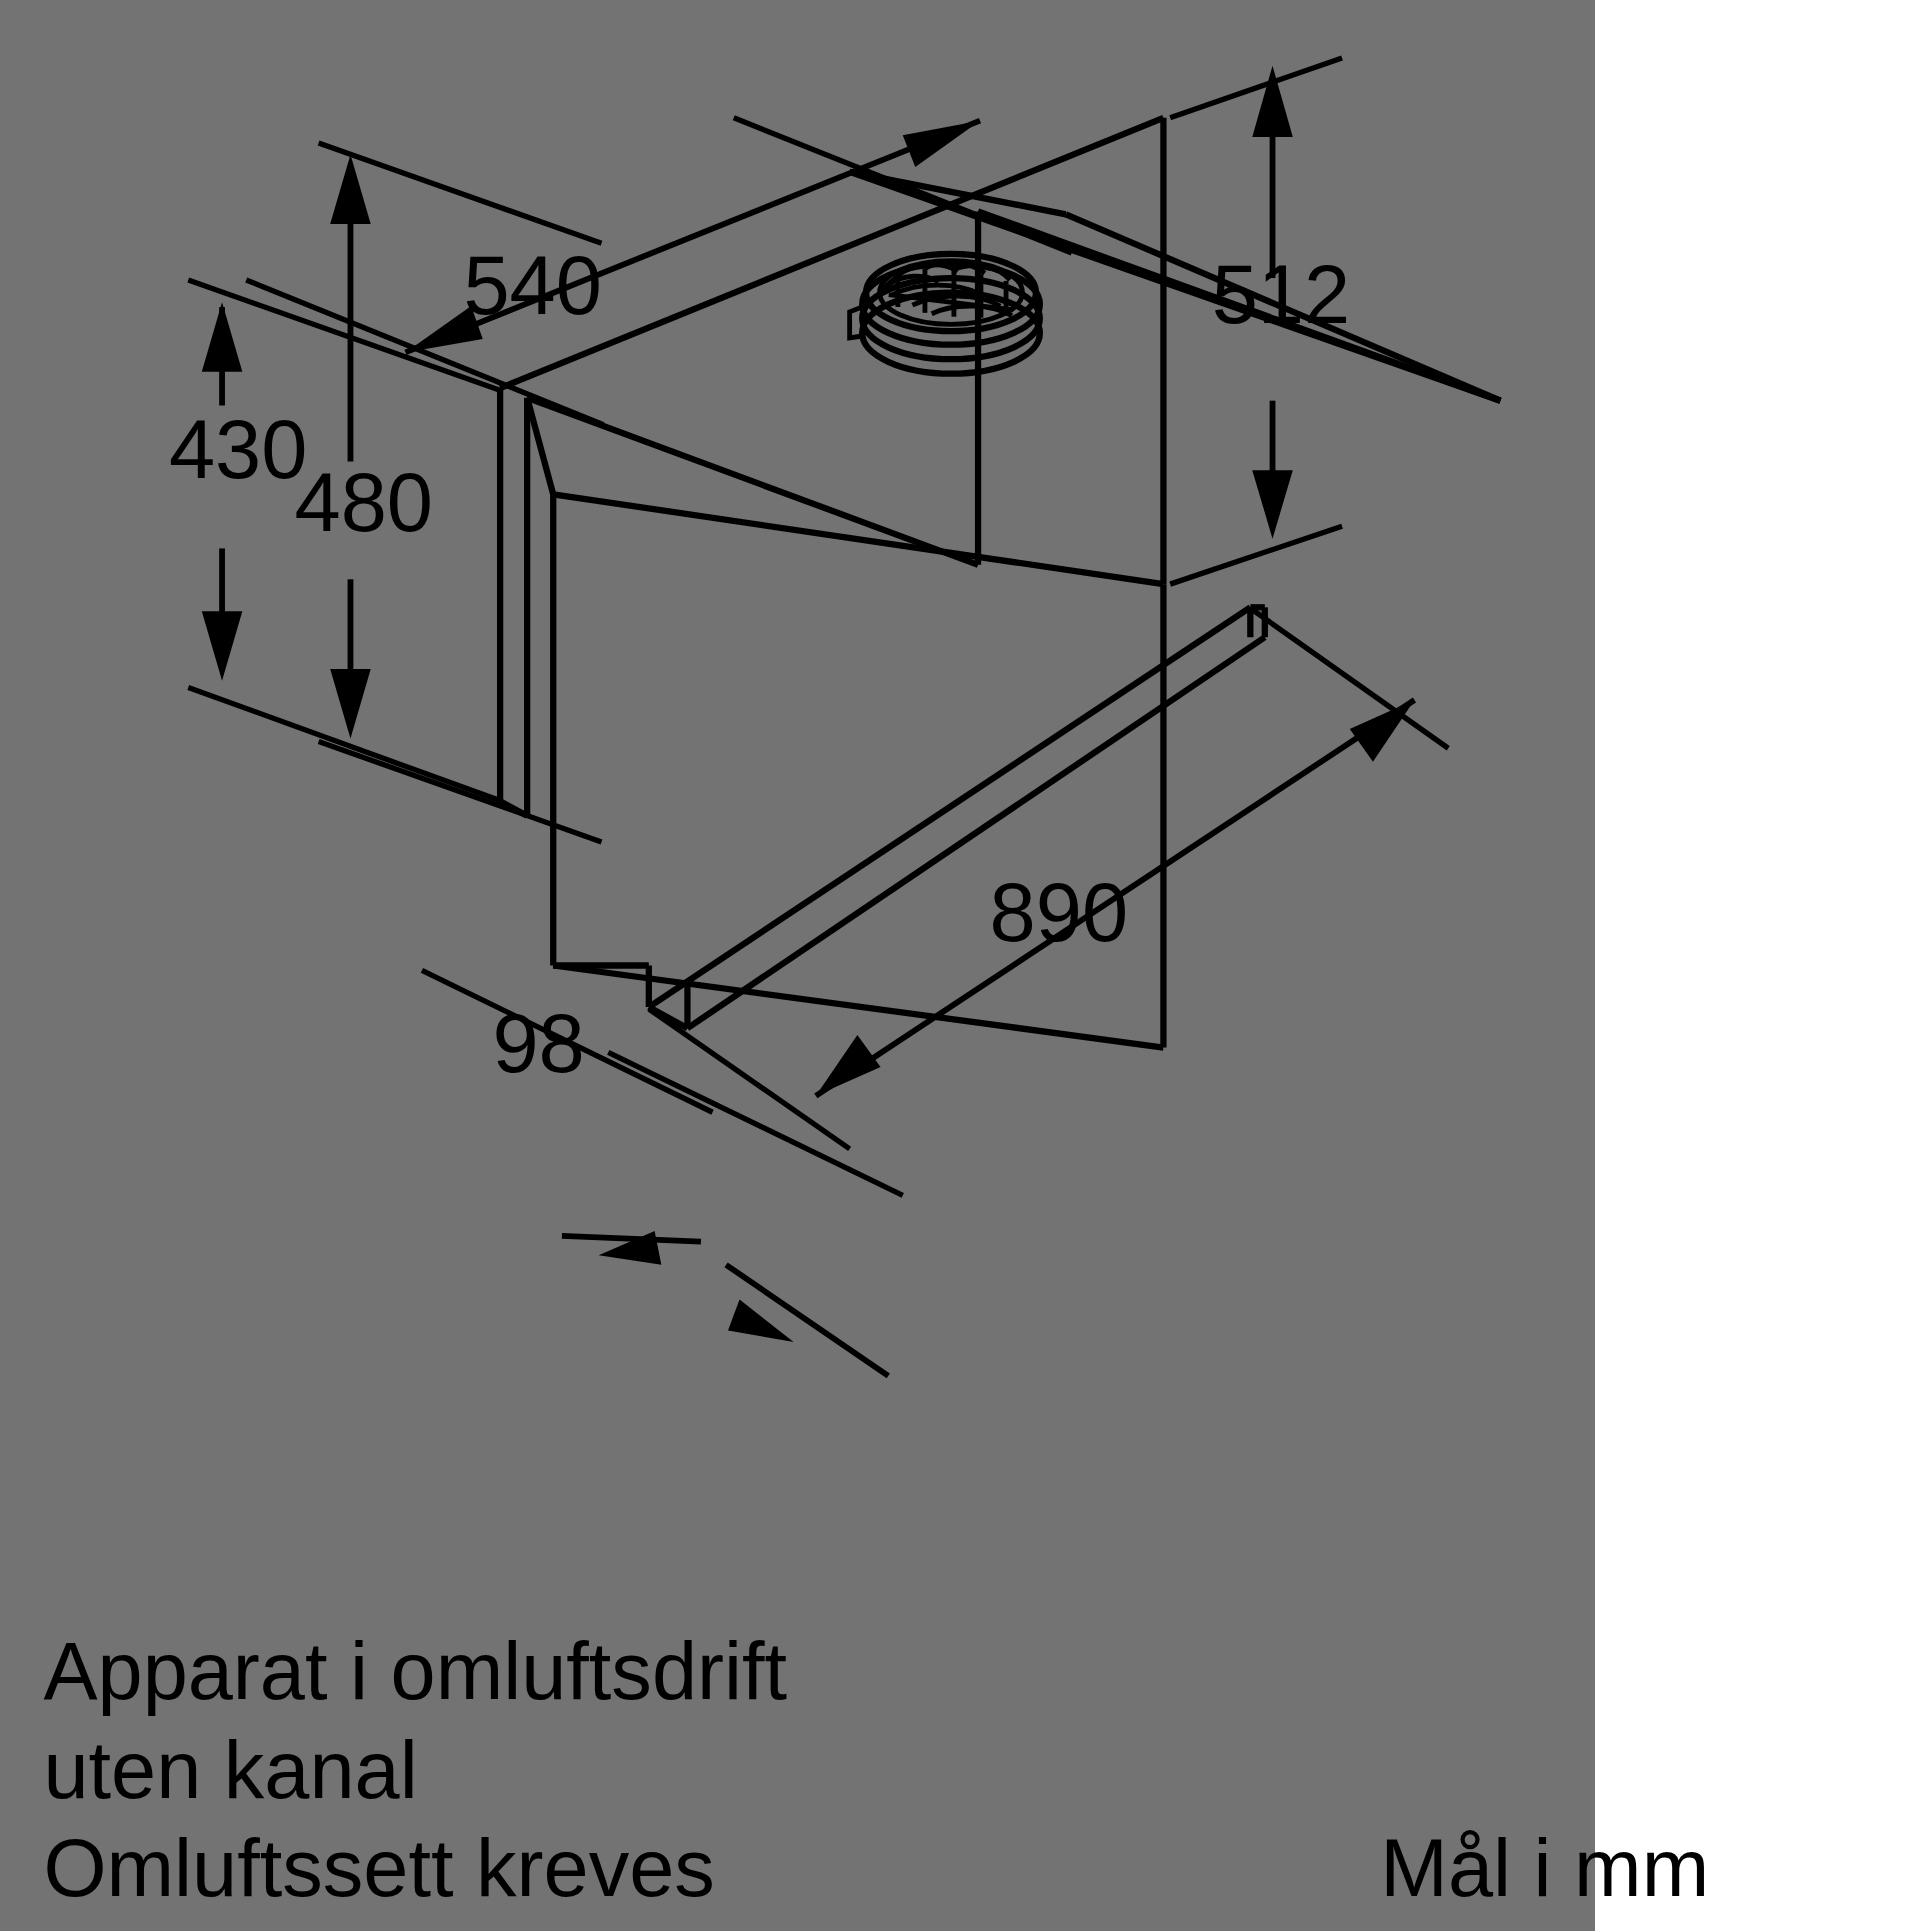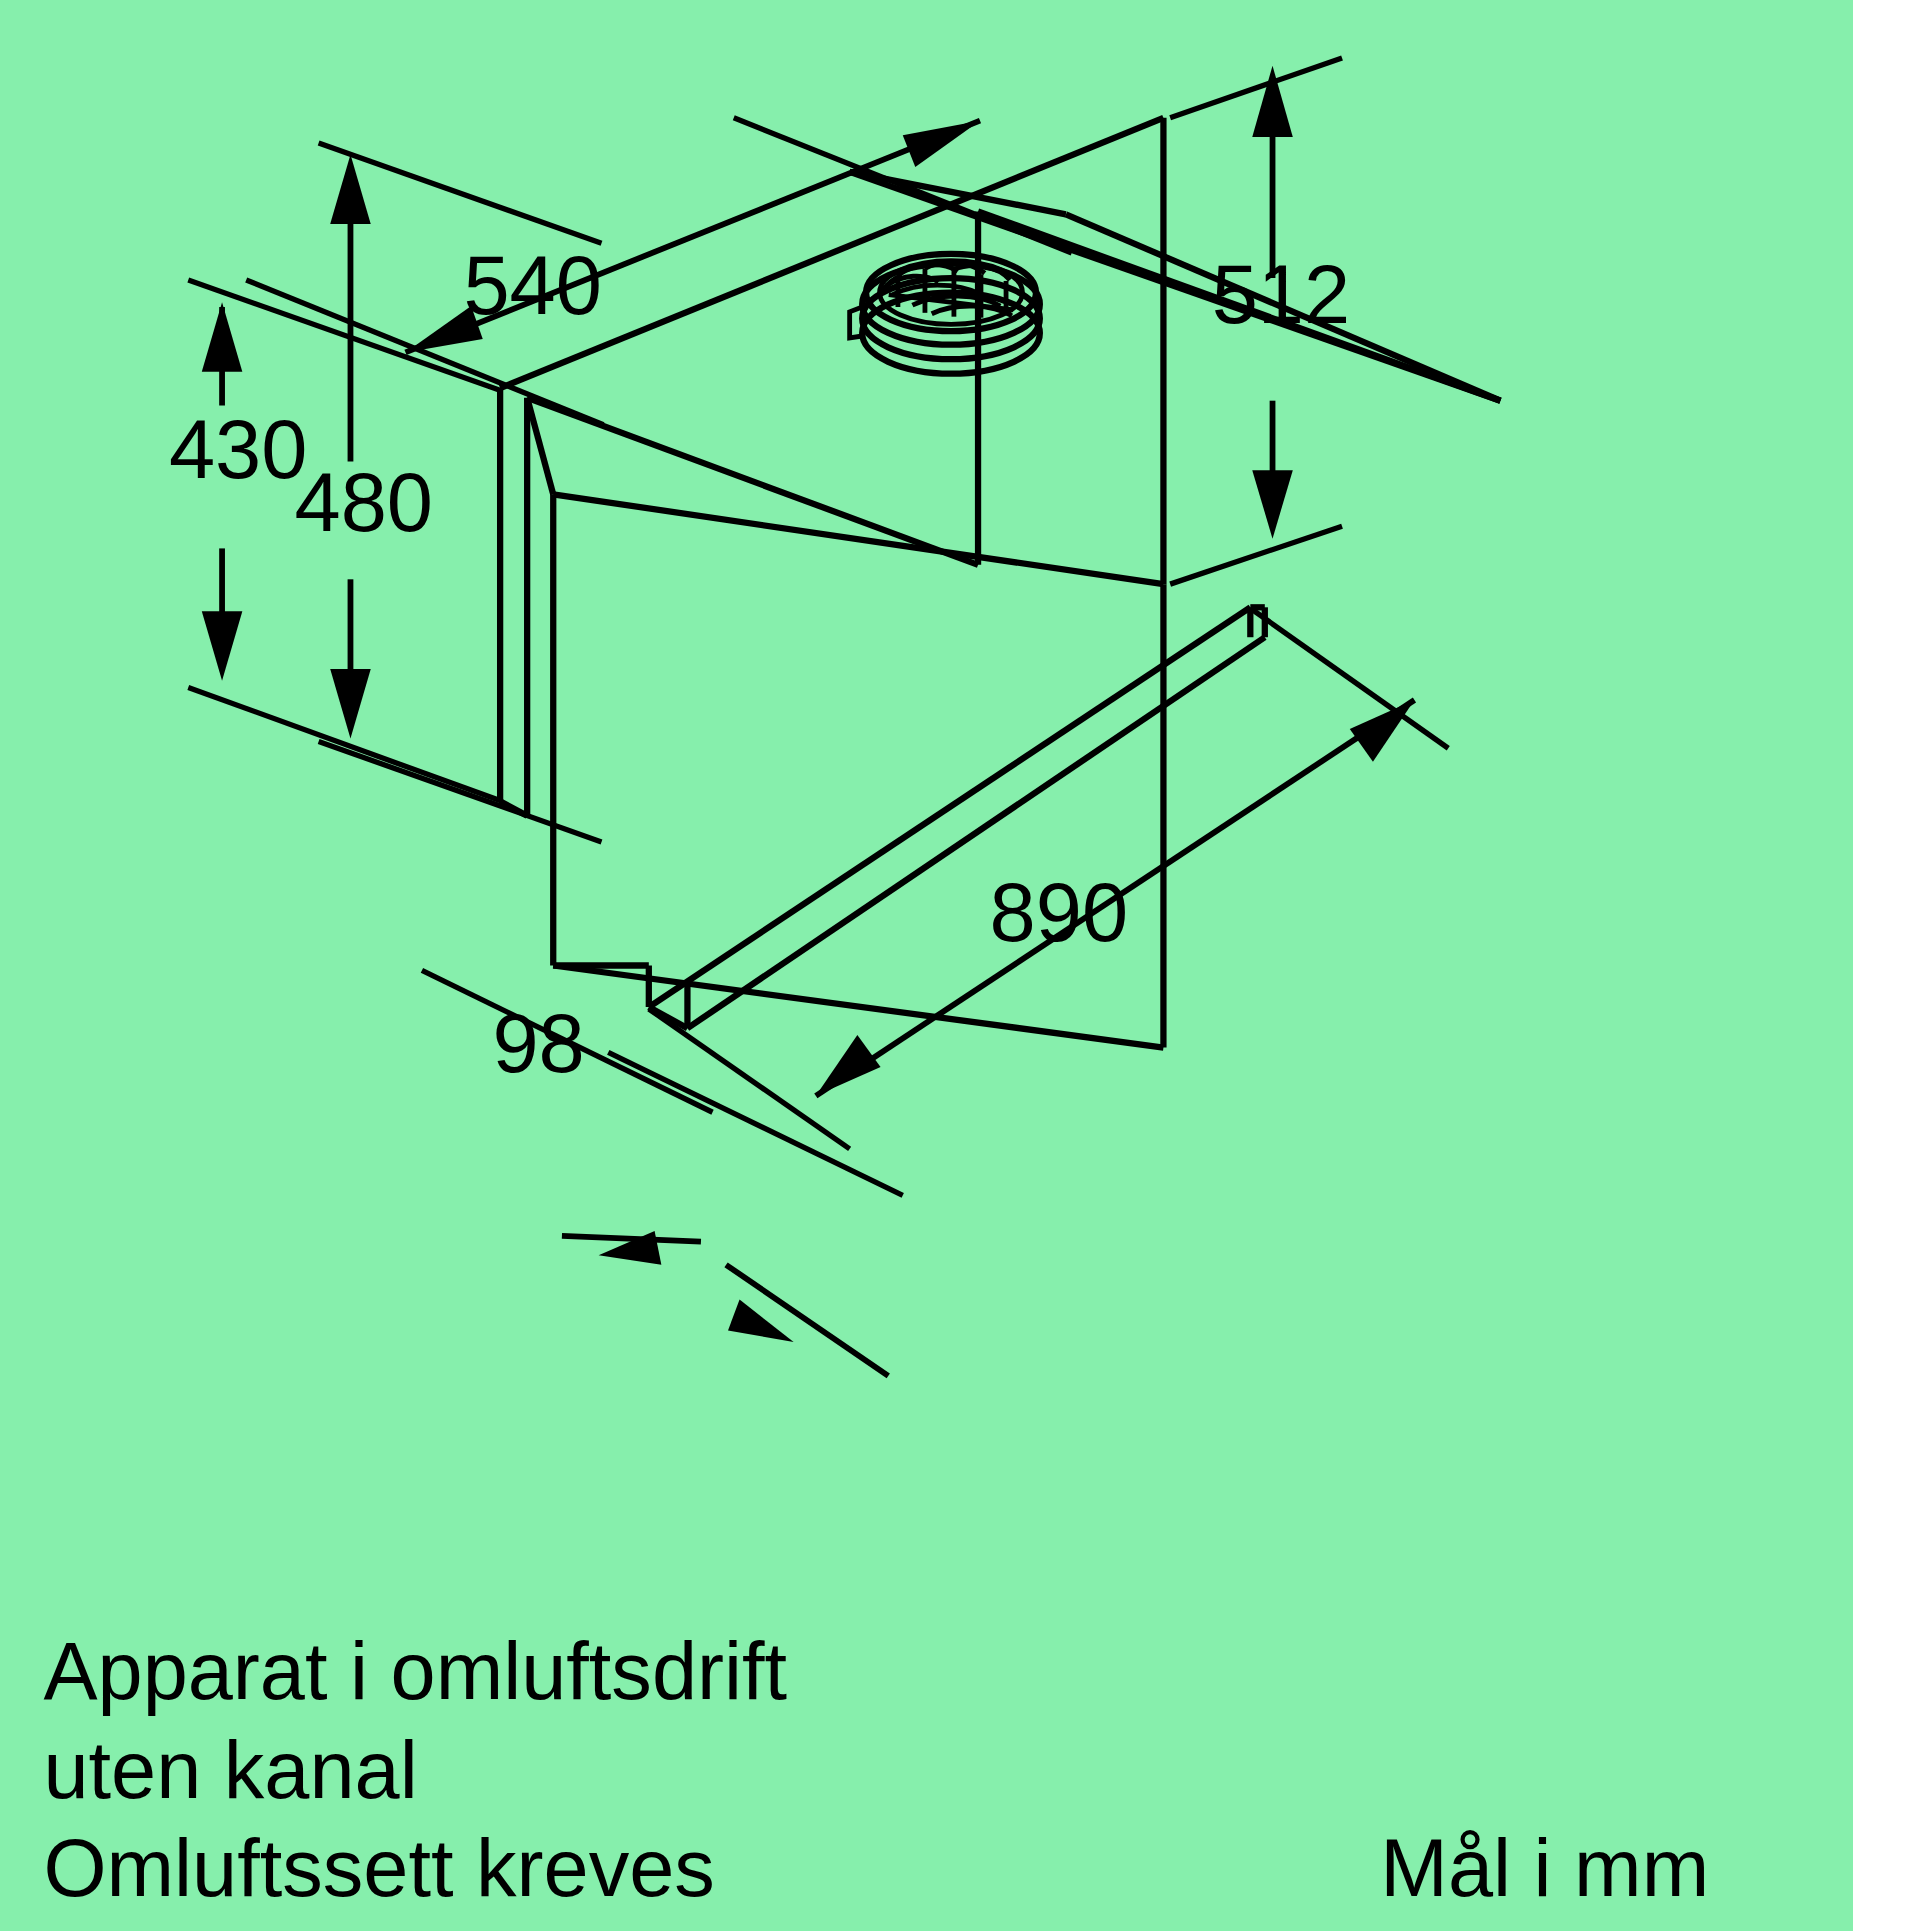--- a/index.html
+++ b/index.html
@@ -8,23 +8,23 @@
     background: #ffffff;
   }
   body {
     width: 1931px;
     height: 1931px;
     font-family: "Liberation Sans", sans-serif;
     overflow: hidden;
   }
   #sheet {
     position: relative;
-    width: 1853px;
+    width: 1595px;
     height: 1931px;
-    background: #86efac;
+    background: #737373;
     text-align: center;
   }
   #drawing {
     position: absolute;
     left: 0;
     top: 0;
     width: 1931px;
     height: 1931px;
   }
   .dim-text {

